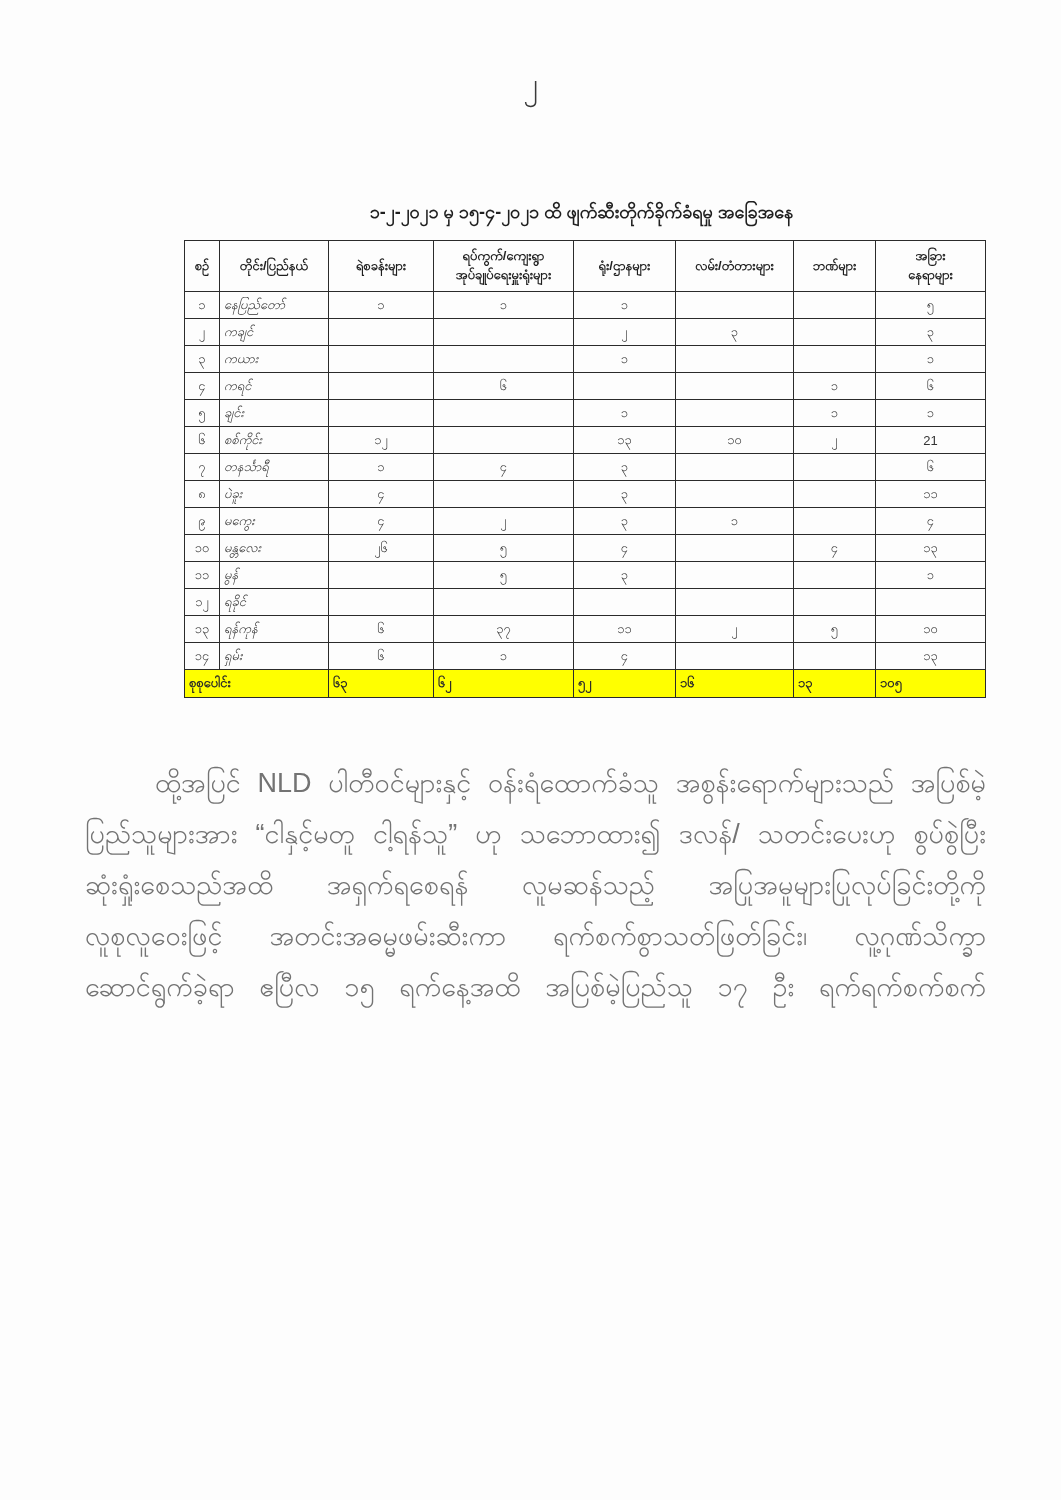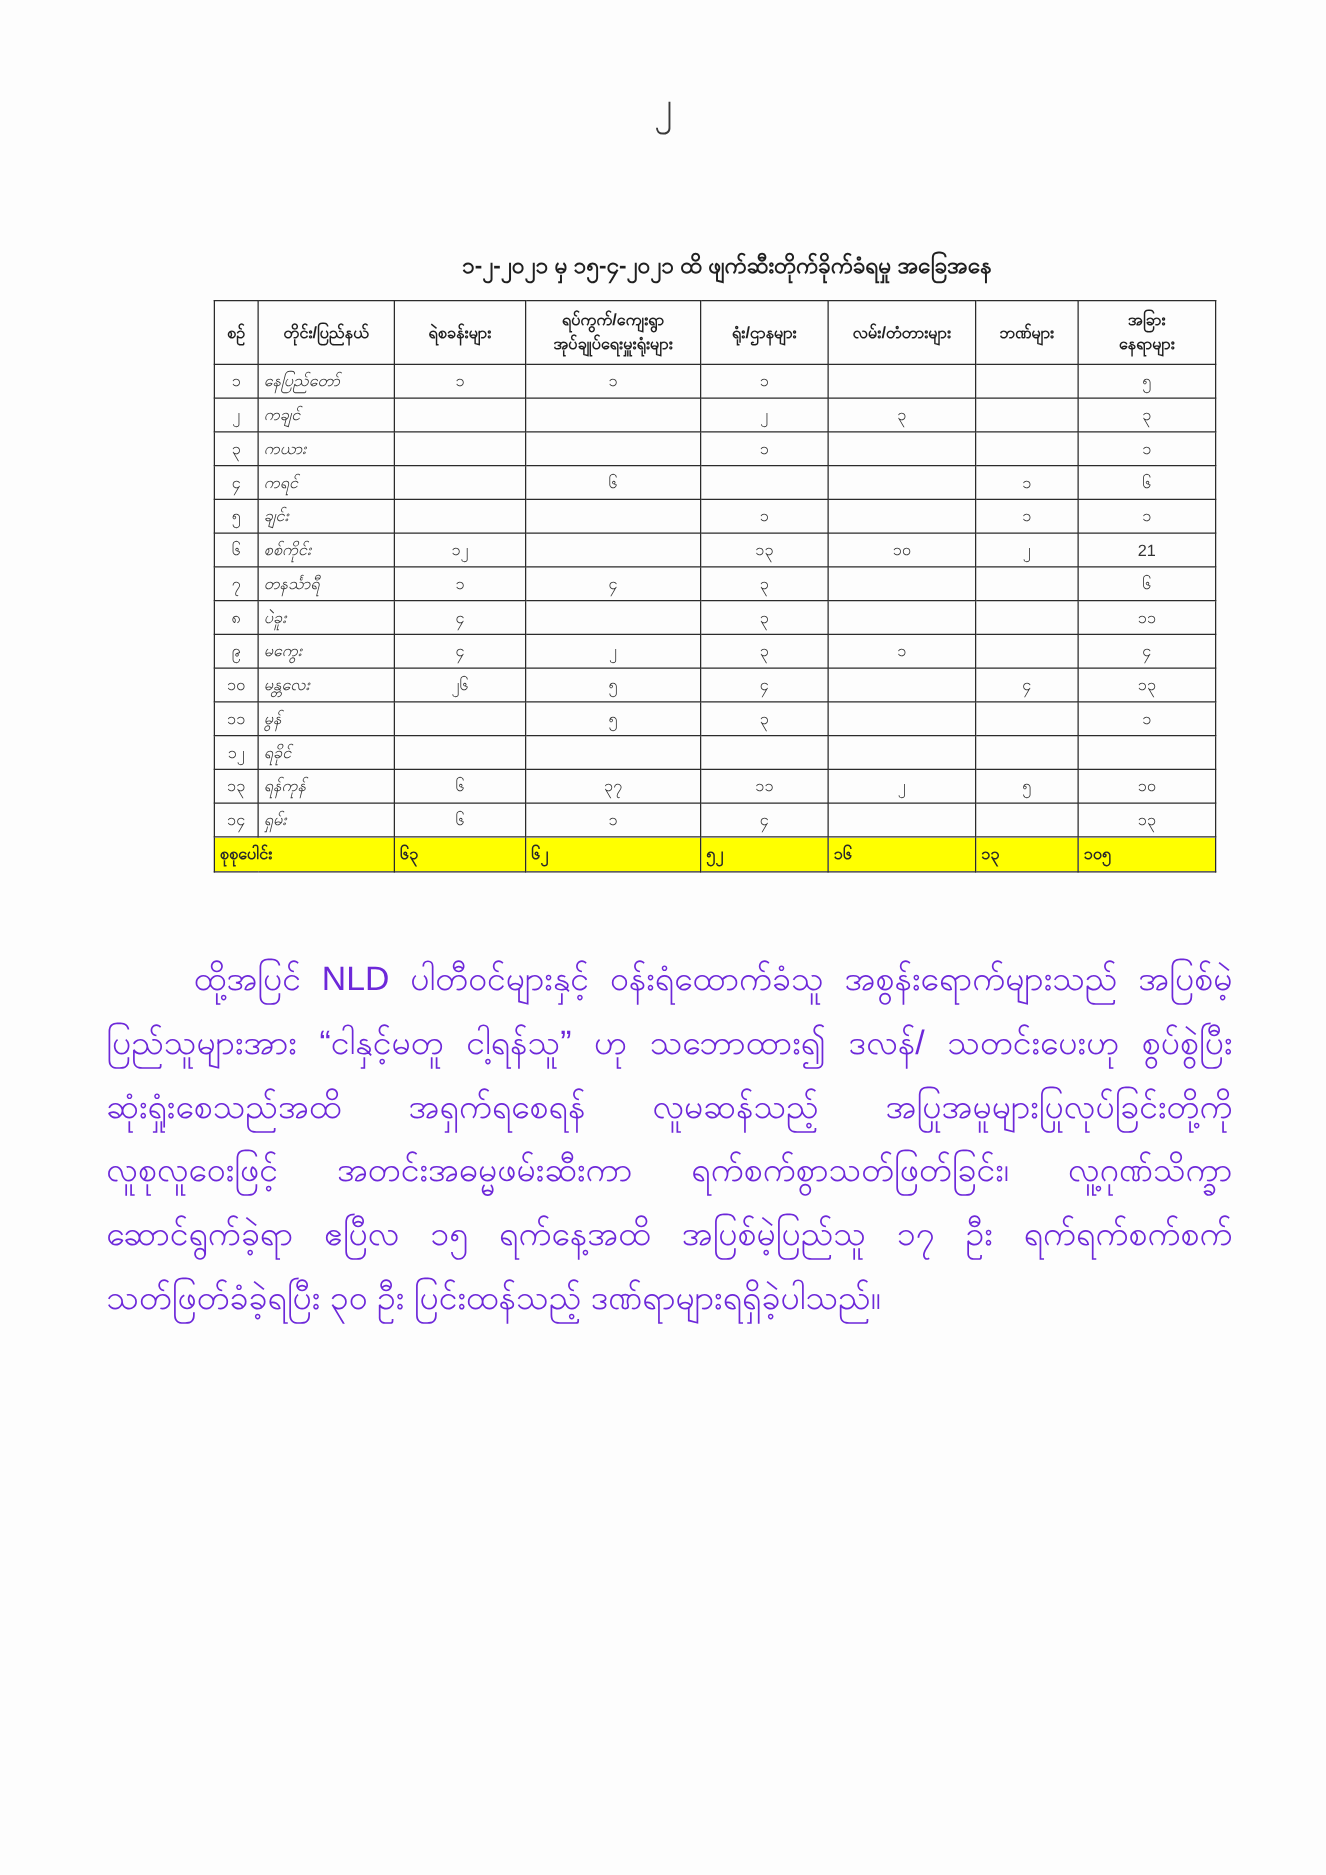--- a/index.html
+++ b/index.html
@@ -24,21 +24,21 @@
     position: absolute;
     top: 200px; left: 181px;
     width: 801px;
     text-align: center;
     font-weight: bold;
     font-size: 18px;
     color: #1f1f1f;
   }
   table.report {
     position: absolute;
-    top: 240px; left: 171px;
+    top: 240px; left: 184px;
     width: 801px;
     border-collapse: collapse;
     table-layout: fixed;
     font-size: 13px;
     color: #333333;
   }
   table.report th, table.report td {
     border: 1px solid #2b2b2b;
     padding: 1px 4px;
     white-space: pre-line;
@@ -256,22 +256,21 @@
           <td>၆၃</td>
           <td>၆၂</td>
           <td>၅၂</td>
           <td>၁၆</td>
           <td>၁၃</td>
           <td>၁၀၅</td>
         </tr>
     </tfoot>
   </table>
 
-  <div class="paragraph" style="color: #6d28d9;">
+  <div class="paragraph" style="color: #737373;">
       <div class="line first">ထို့အပြင် NLD ပါတီဝင်များနှင့် ဝန်းရံထောက်ခံသူ အစွန်းရောက်များသည် အပြစ်မဲ့</div>
       <div class="line">ပြည်သူများအား “ငါနှင့်မတူ ငါ့ရန်သူ” ဟု သဘောထား၍ ဒလန်/ သတင်းပေးဟု စွပ်စွဲပြီး</div>
       <div class="line">ဆုံးရှုံးစေသည်အထိ အရှက်ရစေရန် လူမဆန်သည့် အပြုအမူများပြုလုပ်ခြင်းတို့ကို</div>
       <div class="line">လူစုလူဝေးဖြင့် အတင်းအဓမ္မဖမ်းဆီးကာ ရက်စက်စွာသတ်ဖြတ်ခြင်း၊ လူ့ဂုဏ်သိက္ခာ</div>
       <div class="line">ဆောင်ရွက်ခဲ့ရာ ဧပြီလ ၁၅ ရက်နေ့အထိ အပြစ်မဲ့ပြည်သူ ၁၇ ဦး ရက်ရက်စက်စက်</div>
-      <div class="line last">သတ်ဖြတ်ခံခဲ့ရပြီး ၃၀ ဦး ပြင်းထန်သည့် ဒဏ်ရာများရရှိခဲ့ပါသည်။</div>
     </div>
 
 </div>
 
 </body></html>

